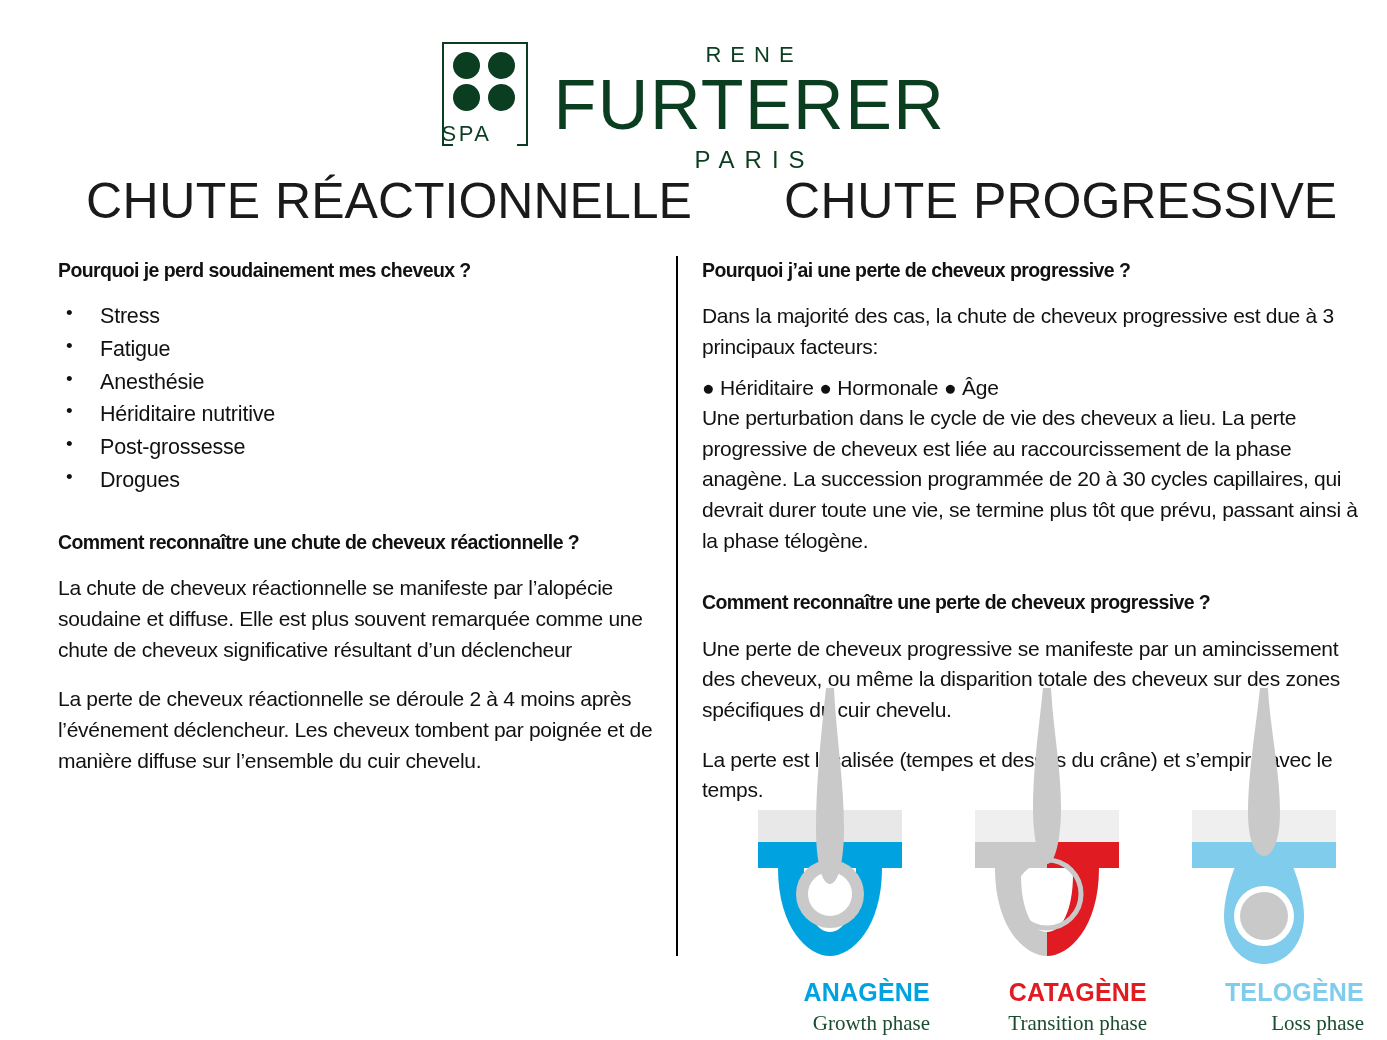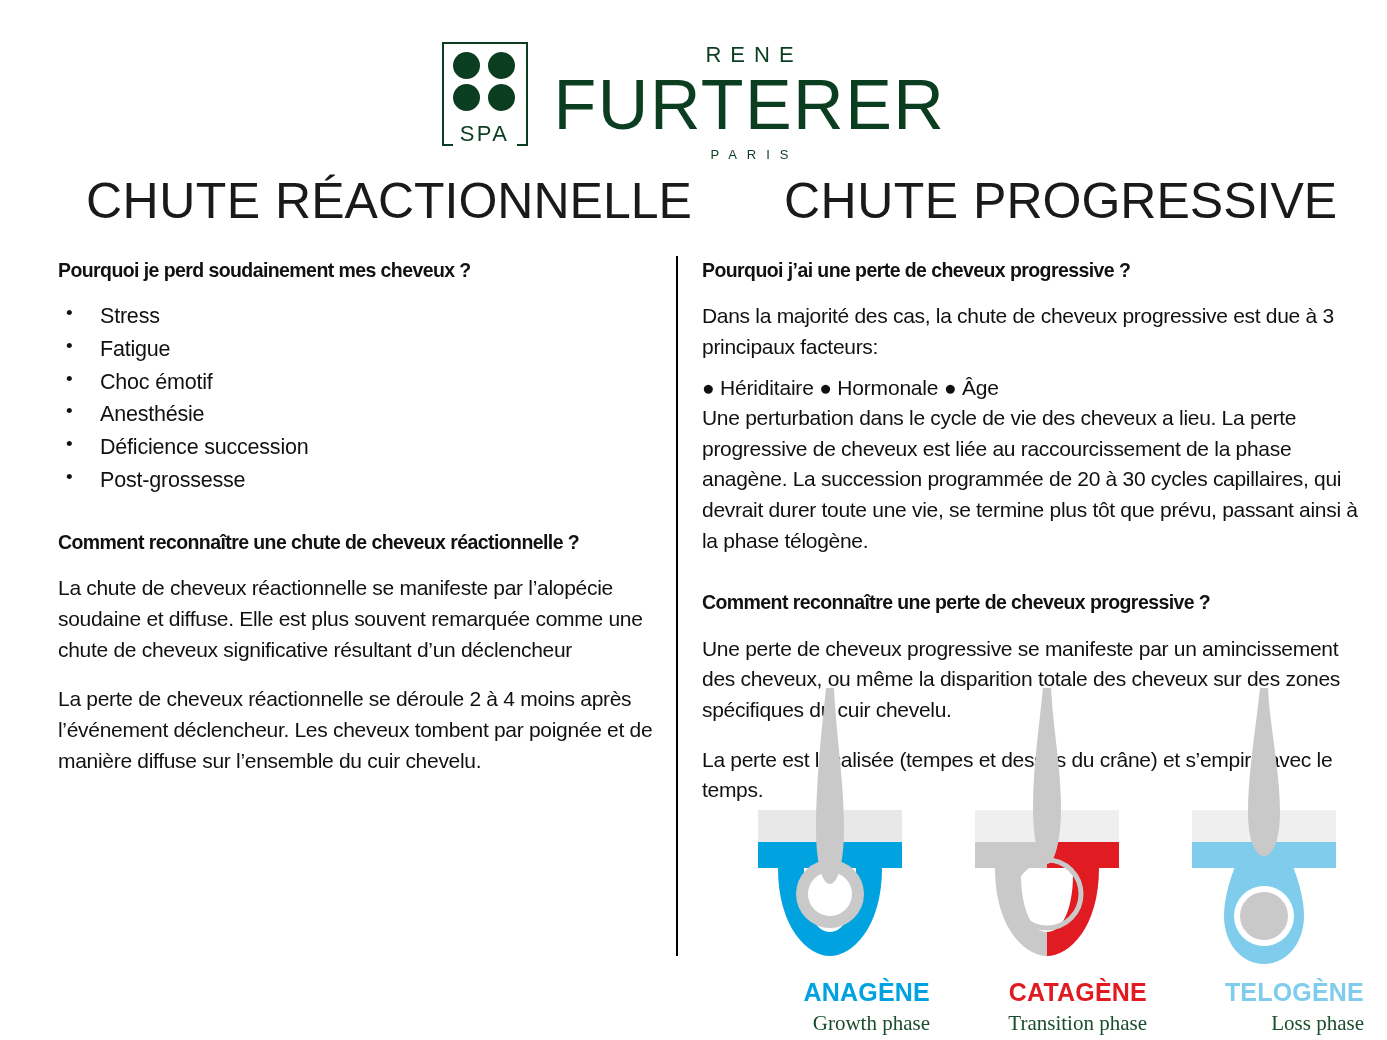--- a/index.html
+++ b/index.html
@@ -26,37 +26,37 @@
     position: absolute; left: 11px; right: 11px; bottom: -3px; height: 7px;
     background: #ffffff;
   }
   .spa-dots {
     position: absolute; left: 11px; top: 10px; right: 11px;
     display: grid; grid-template-columns: 1fr 1fr; gap: 5px 6px;
   }
   .spa-dot { width: 27px; height: 27px; border-radius: 50%; background: #0B3D20; }
   .spa-word {
     position: absolute; left: 0; right: 0; bottom: 1px;
-    text-align: center; color: #0B3D20;
+    color: #0B3D20;
     font-family: "Liberation Sans", sans-serif;
     font-size: 22px; letter-spacing: 2.5px; line-height: 1;
   }
   .wordmark { display: flex; flex-direction: column; align-items: center; padding-top: 2px; }
   .wm-rene {
     color: #0B3D20; font-family: "Liberation Sans", sans-serif;
     font-size: 22px; letter-spacing: 9px; line-height: 1; padding-left: 9px;
   }
   .wm-main {
     color: #0B3D20; font-family: "Liberation Sans", sans-serif;
     font-size: 70px; line-height: 0.98; letter-spacing: 1.5px;
     margin-top: 5px; font-weight: 400;
   }
   .wm-paris {
     color: #0B3D20; font-family: "Liberation Sans", sans-serif;
-    font-size: 13px; letter-spacing: 10px; line-height: 1;
+    font-size: 24px; letter-spacing: 10px; line-height: 1;
     margin-top: 8px; padding-left: 10px;
   }
 
   
   .titles { position: absolute; left: 0; top: 176px; width: 1387px; }
   .col-title {
     position: absolute; color: #1a1a1a; white-space: nowrap;
     font-family: "Liberation Sans", sans-serif;
     font-size: 50px; line-height: 1.0; letter-spacing: 0.5px;
   }
@@ -172,24 +172,24 @@
   </div>
 
   <div class="divider"></div>
 
   <div class="col" id="col-left">
     <div class="q-head">Pourquoi je perd soudainement mes cheveux ?</div>
     <div class="gap-sm"></div>
     <ul class="bullets">
       <li>Stress</li>
       <li>Fatigue</li>
-      <li>Choc émotif</li>
       <li>Anesthésie</li>
-      <li>Déficience succession</li>
+      <li>Hériditaire nutritive</li>
       <li>Post-grossesse</li>
+      <li>Drogues</li>
     </ul>
     <div class="gap-lg"></div>
     <div class="q-head">Comment reconnaître une chute de cheveux réactionnelle ?</div>
     <div class="gap-md"></div>
     <div class="body-txt loose">La chute de cheveux réactionnelle se manifeste par l’alopécie soudaine et diffuse. Elle est plus souvent remarquée comme une chute de cheveux significative résultant d’un déclencheur</div>
     <div class="gap-md"></div>
     <div class="body-txt loose">La perte de cheveux réactionnelle se déroule 2 à 4 moins après l’événement déclencheur. Les cheveux tombent par poignée et de manière diffuse sur l’ensemble du cuir chevelu.</div>
   </div>
 
   <div class="col" id="col-right">

